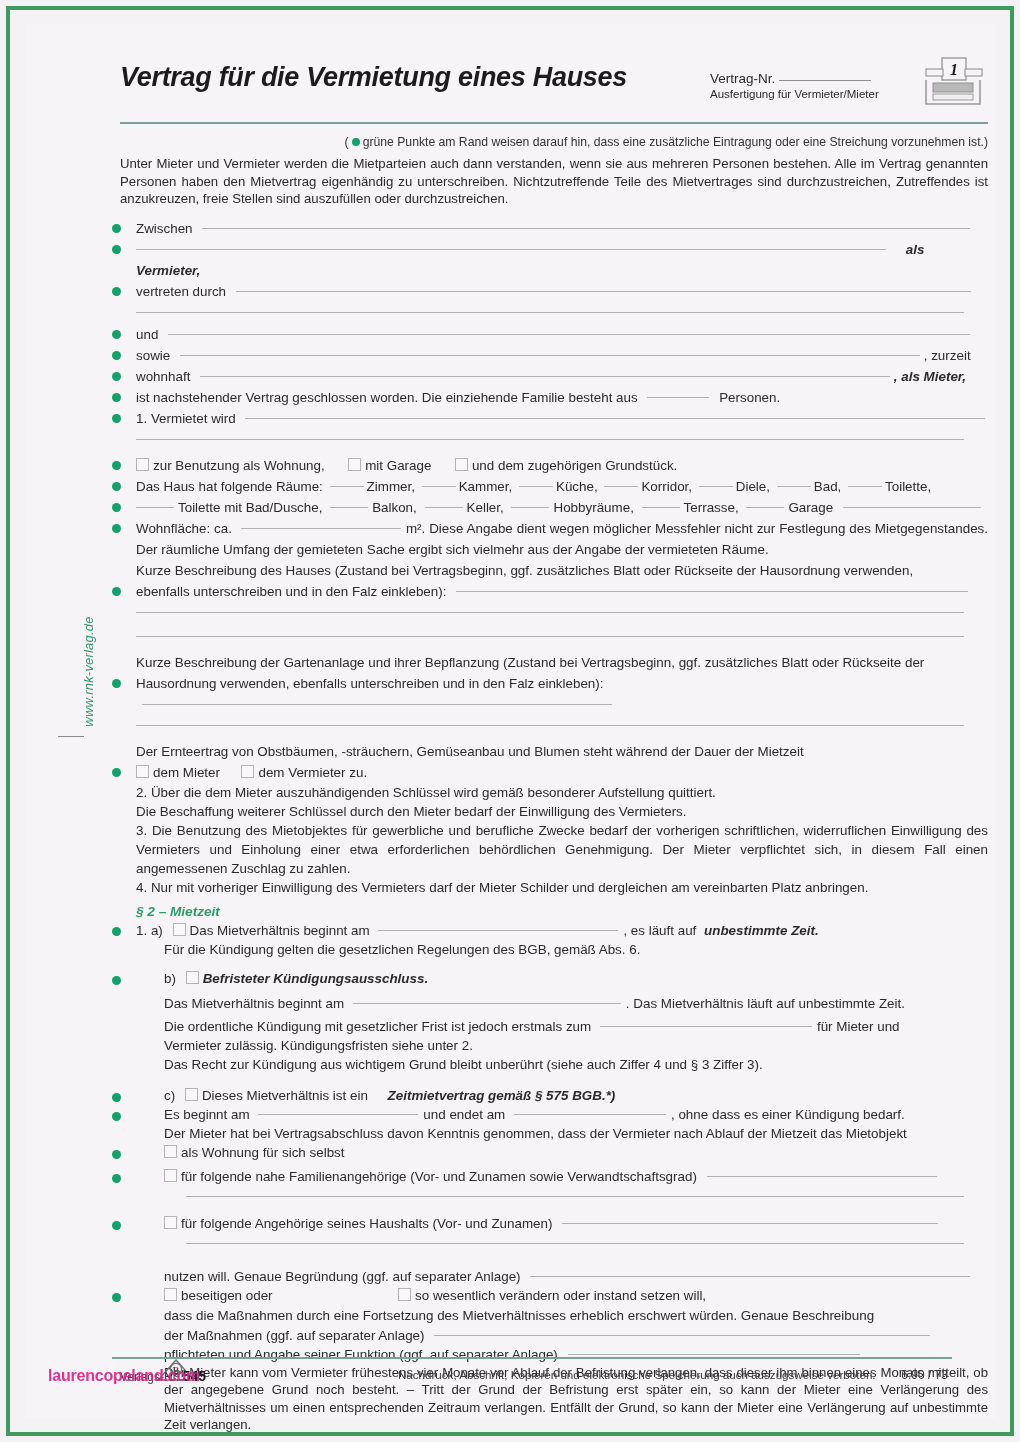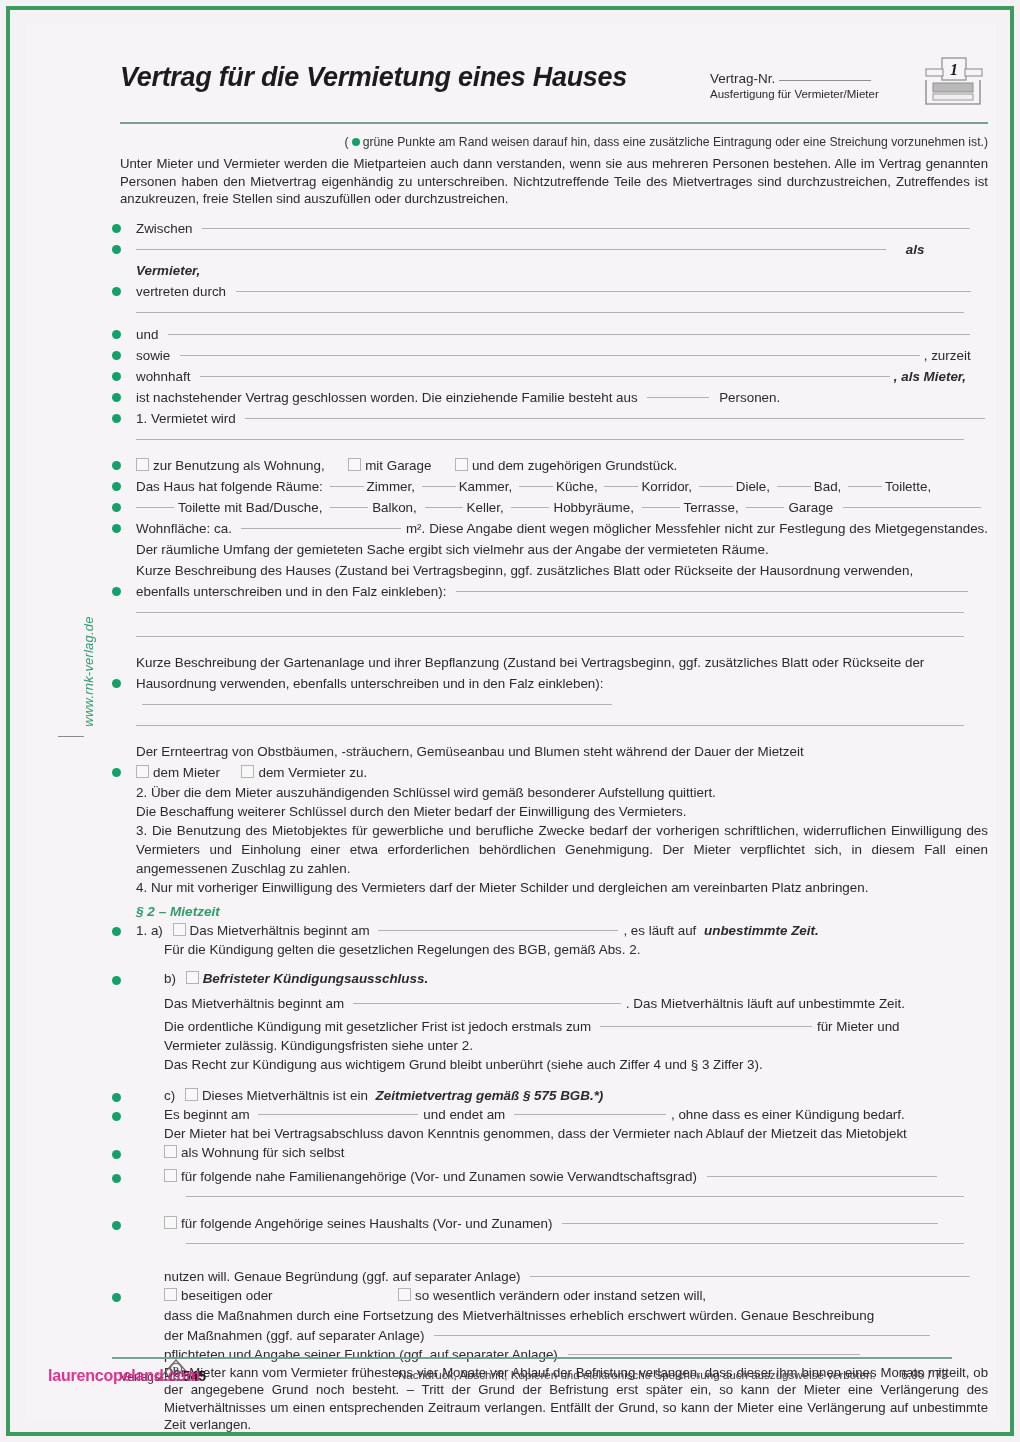--- a/index.html
+++ b/index.html
@@ -323,21 +323,21 @@
       <div class="sec-head">§ 2 – Mietzeit</div>
 
       <div class="row tight">
         <span class="dot"></span>
         <span>1. a)</span>
         <span class="cb" style="margin-left:6px;"></span><span>Das Mietverhältnis beginnt am</span>
         <span class="rule" style="width:240px;margin:0 5px;"></span><span>, es läuft auf</span>
         <span class="bold-i" style="margin-left:4px;">unbestimmte Zeit.</span>
       </div>
       <div class="row indent1 tight">
-        <span>Für die Kündigung gelten die gesetzlichen Regelungen des BGB, gemäß Abs. 2.</span>
+        <span>Für die Kündigung gelten die gesetzlichen Regelungen des BGB, gemäß Abs. 6.</span>
       </div>
 
       <div class="row tight" style="margin-top:10px;">
         <span class="dot d2"></span>
         <span style="display:inline-block;width:28px;"></span><span>b)</span>
         <span class="cb" style="margin-left:6px;"></span><span class="bold-i">Befristeter Kündigungsausschluss.</span>
       </div>
       <div class="row indent1 tight" style="margin-top:6px;">
         <span>Das Mietverhältnis beginnt am</span>
         <span class="rule" style="width:268px;margin:0 5px;"></span><span>. Das Mietverhältnis läuft auf unbestimmte Zeit.</span>
@@ -350,21 +350,21 @@
         <span>Vermieter zulässig. Kündigungsfristen siehe unter 2.</span>
       </div>
       <div class="row indent1 tight">
         <span>Das Recht zur Kündigung aus wichtigem Grund bleibt unberührt (siehe auch Ziffer 4 und § 3 Ziffer 3).</span>
       </div>
 
       <div class="row tight" style="margin-top:12px;">
         <span class="dot d2"></span>
         <span style="display:inline-block;width:28px;"></span><span>c)</span>
         <span class="cb" style="margin-left:6px;"></span><span>Dieses Mietverhältnis ist ein</span>
-        <span class="bold-i" style="margin-left:4px;">Zeitmietvertrag gemäß § 575 BGB.*)</span>
+        <span class="bold-i" style="margin-left:16px;">Zeitmietvertrag gemäß § 575 BGB.*)</span>
       </div>
 
       <div class="row indent1 tight">
         <span class="dot d2" style="left:0;"></span>
         <span>Es beginnt am</span>
         <span class="rule" style="width:160px;margin:0 5px;"></span><span>und endet am</span>
         <span class="rule" style="width:152px;margin:0 5px;"></span><span>, ohne dass es einer Kündigung bedarf.</span>
       </div>
       <div class="row indent1 tight">
         <span>Der Mieter hat bei Vertragsabschluss davon Kenntnis genommen, dass der Vermieter nach Ablauf der Mietzeit das Mietobjekt</span>

